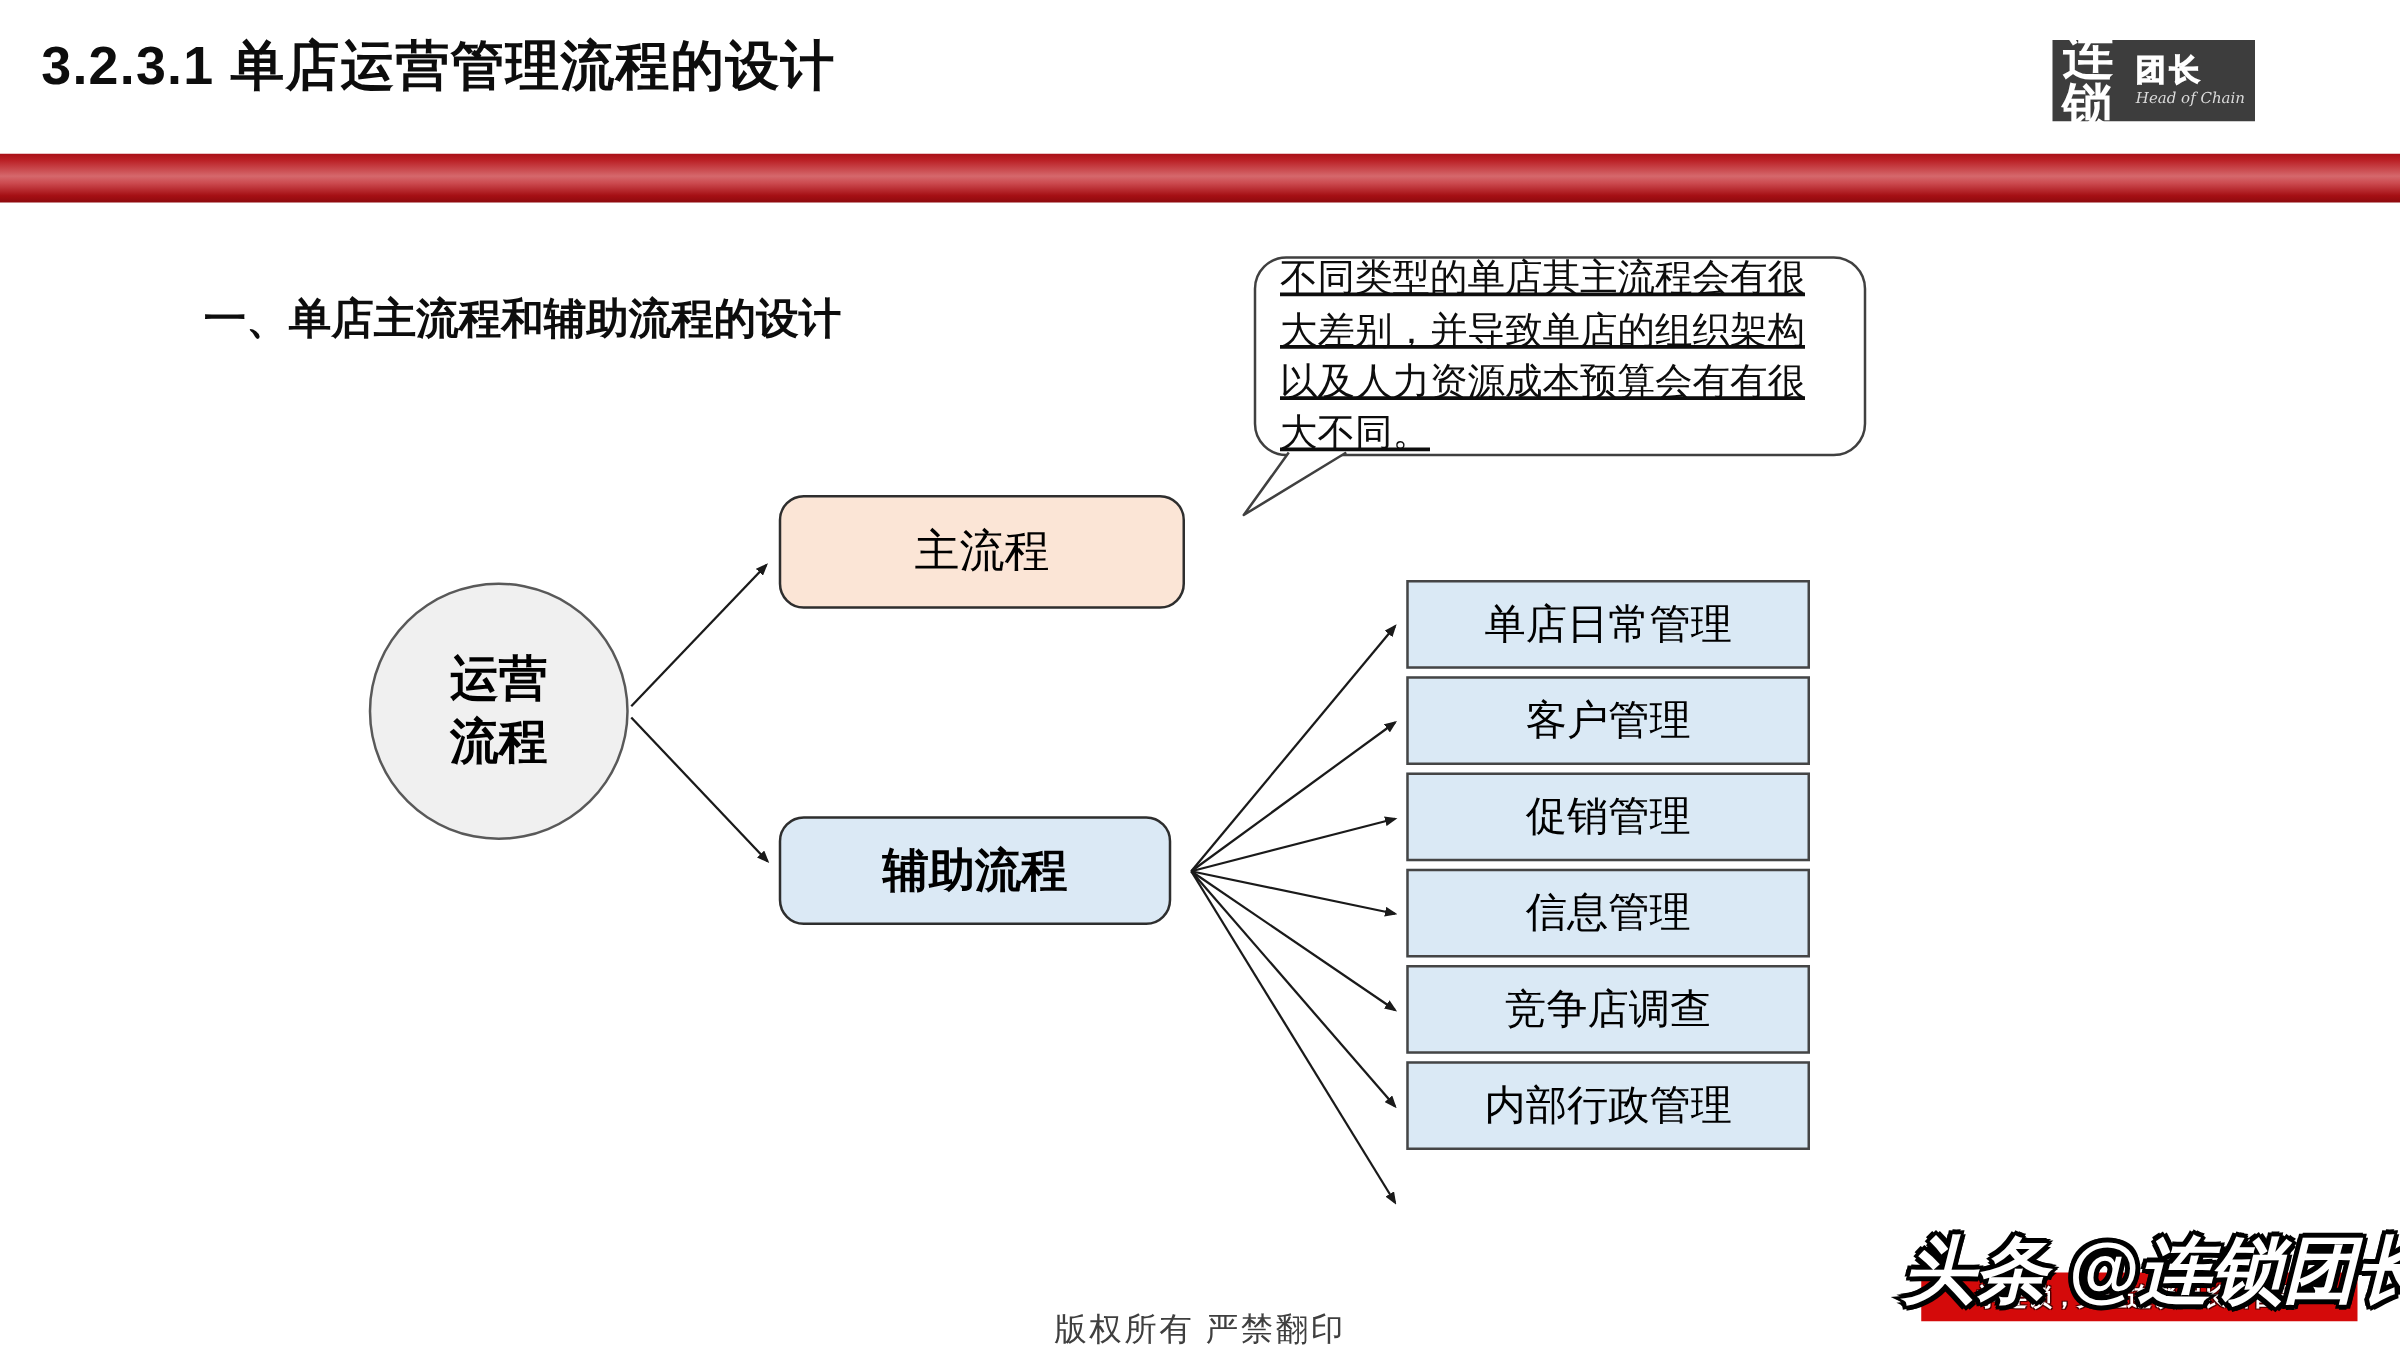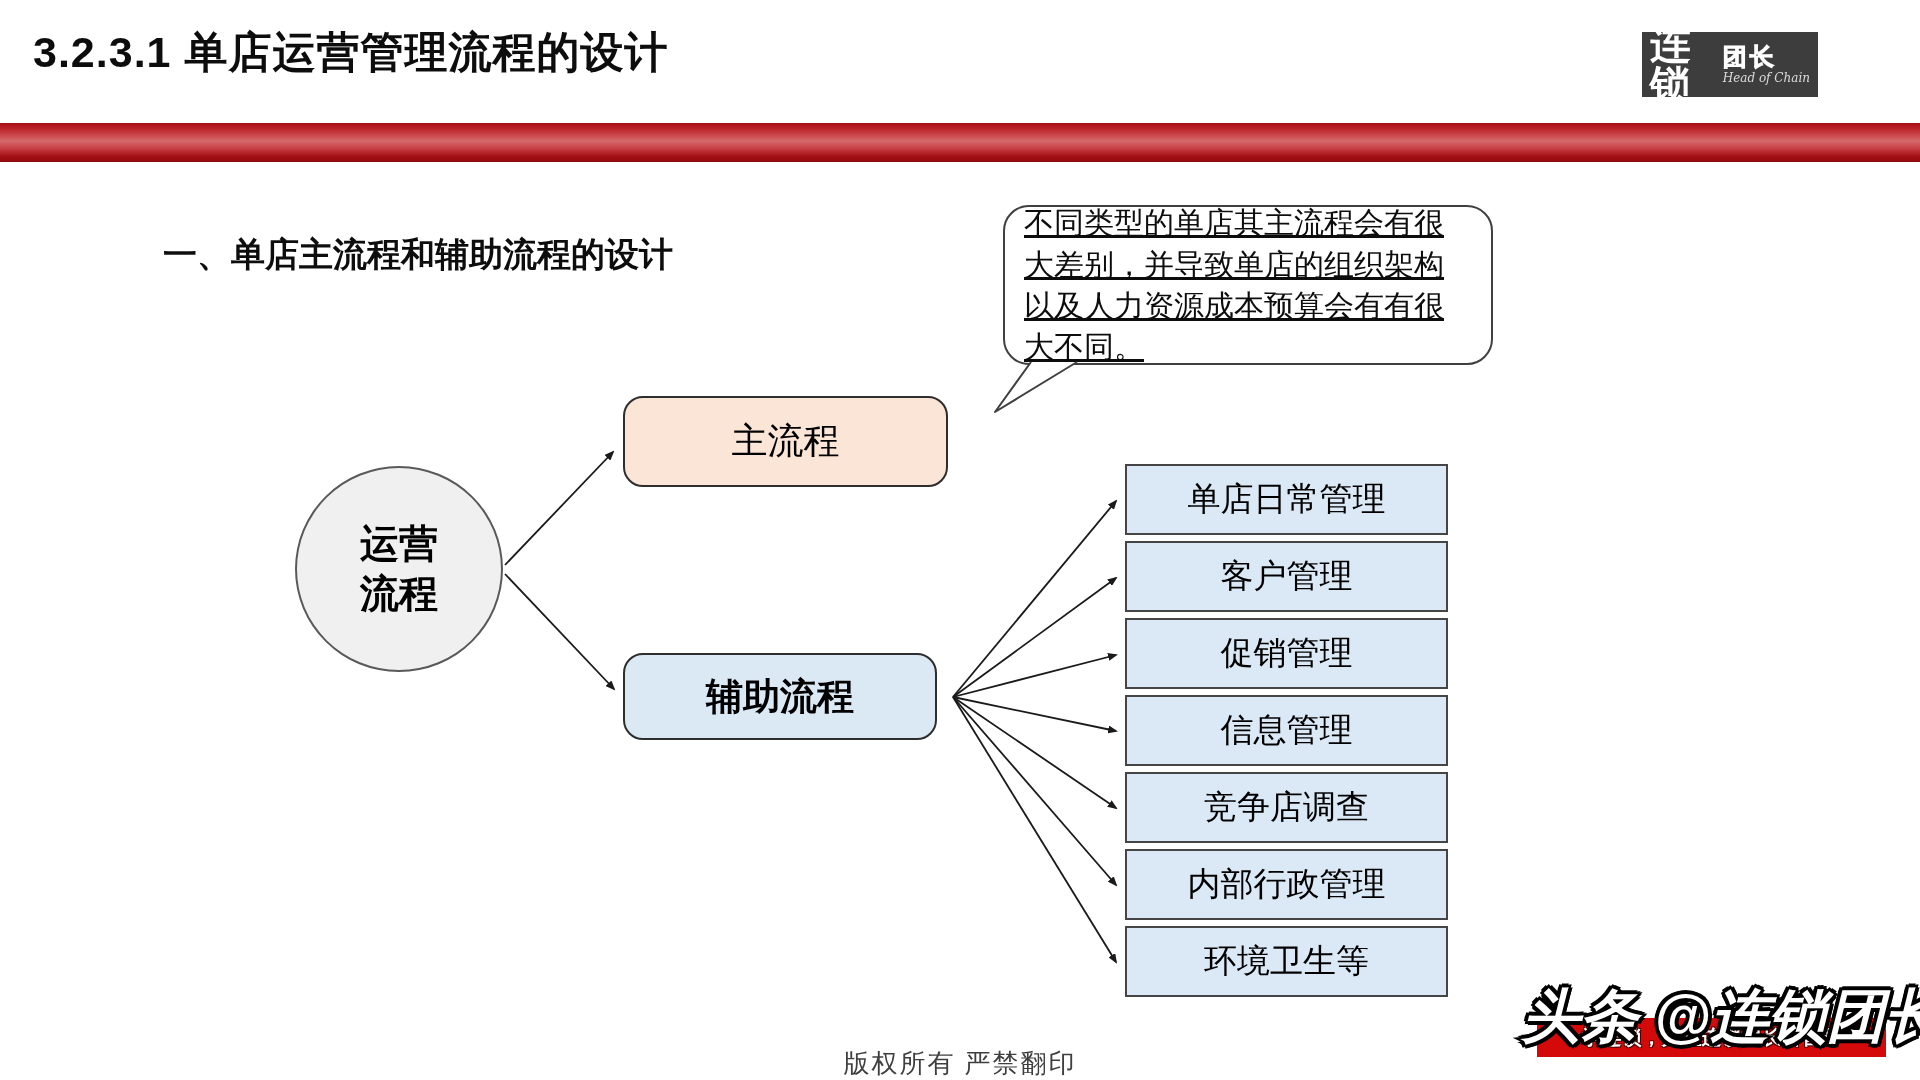--- a/index.html
+++ b/index.html
@@ -6,21 +6,21 @@
   .slide{
     position:relative;width:1920px;height:1080px;background:#ffffff;
     font-family:"Liberation Sans","DejaVu Sans",sans-serif;overflow:hidden;
   }
   
   .title{
     position:absolute;left:33px;top:24px;margin:0;
     font-size:43px;font-weight:800;color:#0d0d0d;letter-spacing:1px;white-space:nowrap;
   }
   .logo{
-    position:absolute;left:1642px;top:32px;width:176px;height:65px;
+    position:absolute;left:1642px;top:32px;width:162px;height:65px;
     background:#3d3d3d;display:flex;align-items:center;justify-content:center;
     gap:9px;box-sizing:border-box;padding:0 8px;
   }
   .logo-main{font-size:41px;font-weight:900;color:#ffffff;letter-spacing:2px;line-height:1;}
   .logo-right{display:flex;flex-direction:column;align-items:flex-start;line-height:1;justify-content:space-between;}
   .logo-sub{font-size:24px;font-weight:700;color:#ffffff;letter-spacing:3px;}
   @supports (-webkit-text-stroke: 1px #fff){
     .logo-sub{color:transparent;-webkit-text-stroke:1.1px #ffffff;}
   }
   .logo-tagline{font-size:12px;color:#dcdcdc;font-family:"DejaVu Serif",serif;font-style:italic;margin-top:3px;white-space:nowrap;}
@@ -138,21 +138,20 @@
 
   <div class="node aux-branch">辅助流程</div>
 
   <div class="aux-col">
     <div class="aux-item">单店日常管理</div>
     <div class="aux-item">客户管理</div>
     <div class="aux-item">促销管理</div>
     <div class="aux-item">信息管理</div>
     <div class="aux-item">竞争店调查</div>
     <div class="aux-item">内部行政管理</div>
-    <div class="aux-item">环境卫生等</div>
   </div>
 
   <div class="footer-note">版权所有  严禁翻印</div>
 
   <div class="wm-banner">
     <span>学连锁，关注连锁团长抖音号</span>
   </div>
   <div class="wm-handle">头条 @连锁团长</div>
 
 </div>

